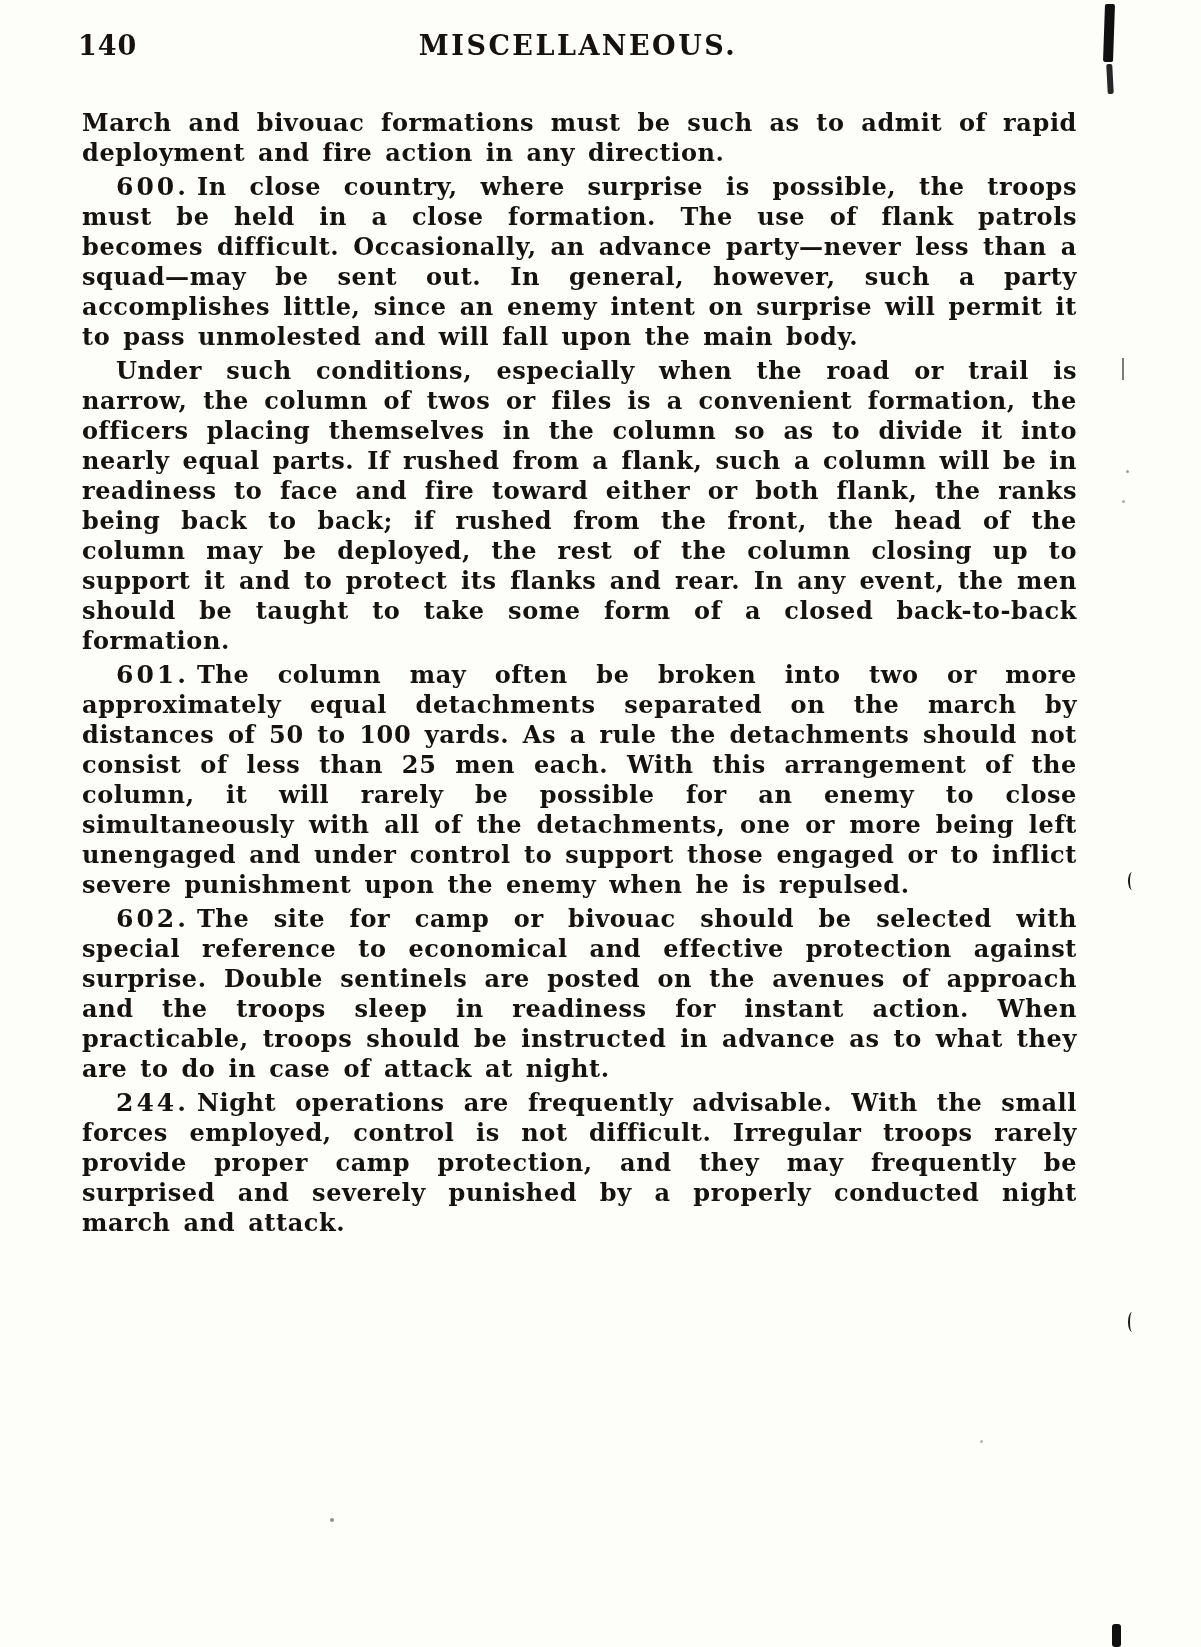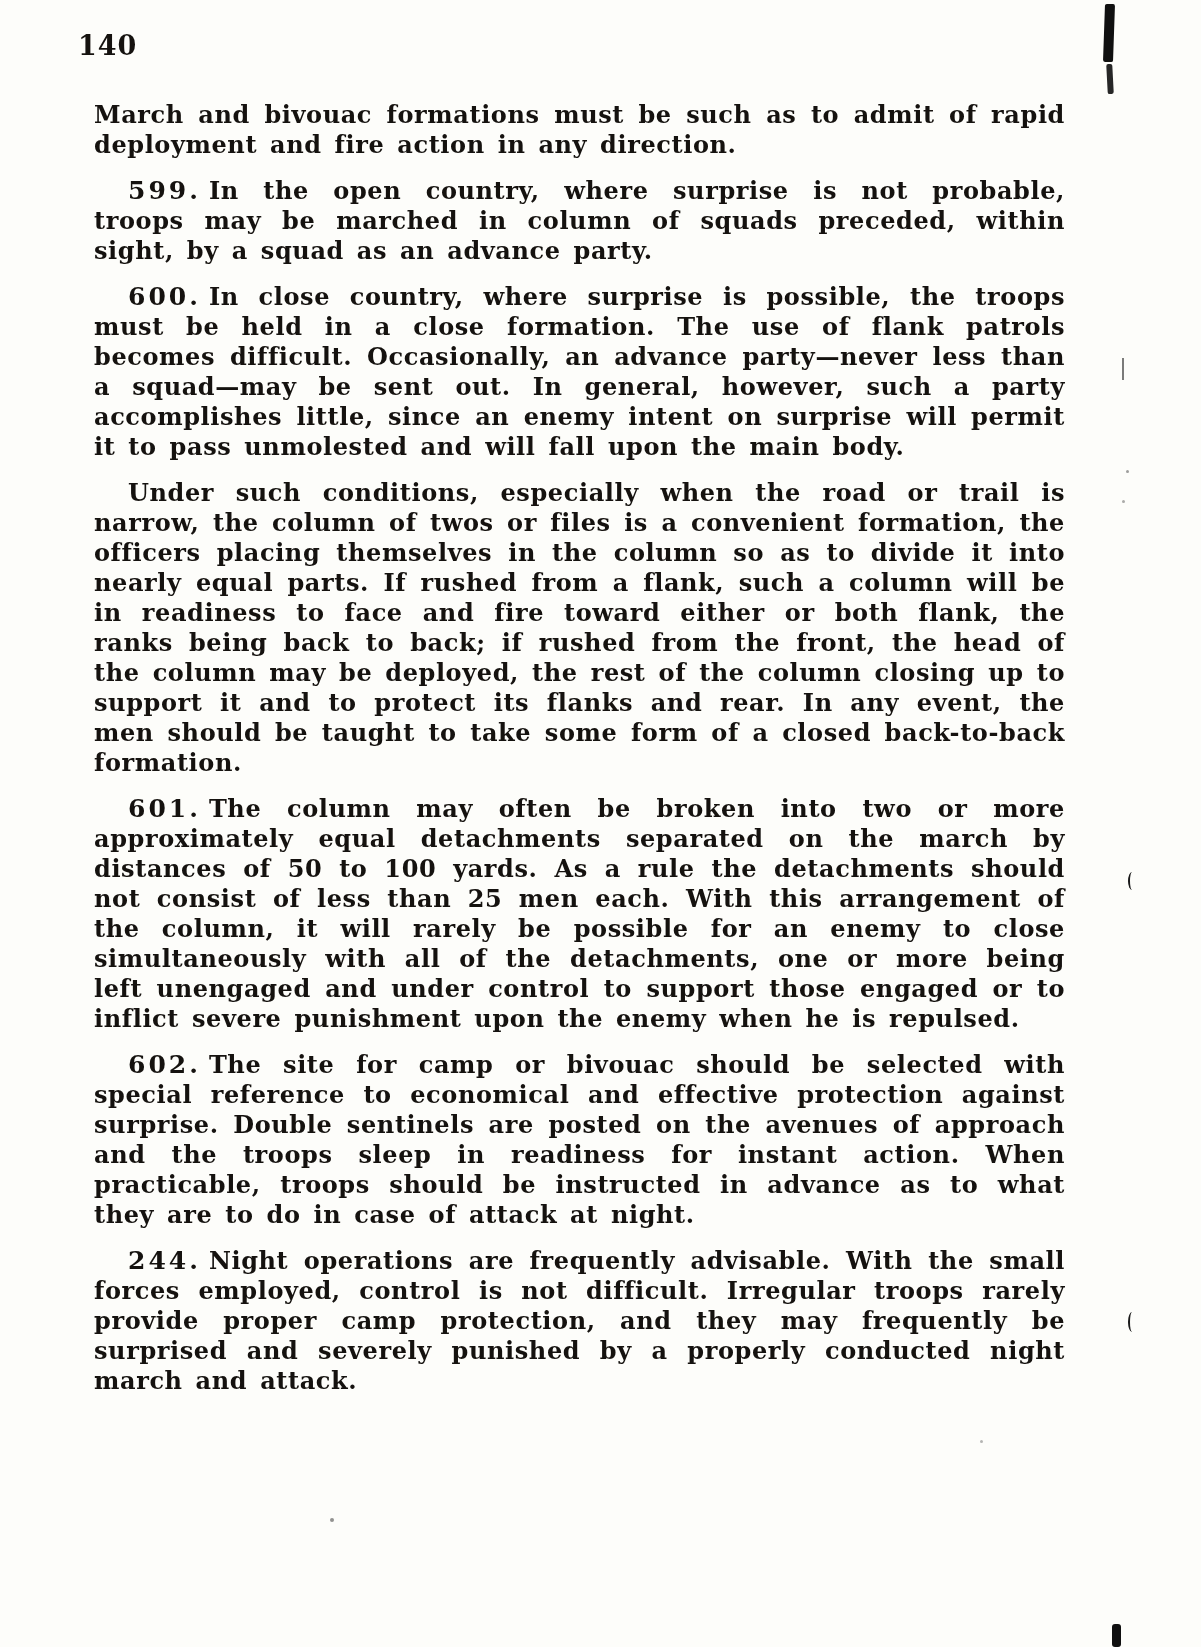--- a/index.html
+++ b/index.html
@@ -14,21 +14,21 @@
     height: 1647px;
     margin: 0 auto;
     background: #fdfdfa;
     overflow: hidden;
     color: #15120f;
   }
   
   .header {
     position: relative;
     height: 70px;
-    padding-top: 14px;
+    padding-top: 30px;
   }
   .page-num {
     position: absolute;
     left: 78px;
     top: 30px;
     font-size: 27px;
     font-weight: 700;
     letter-spacing: 1px;
   }
   .running-title {
@@ -45,21 +45,21 @@
   .body-text {
     margin: 8px 120px 0 78px;
     font-size: 24px;
     font-weight: 700;
     line-height: 30px;
     letter-spacing: 0.6px;
     word-spacing: 4px;
     text-align: justify;
   }
   .para {
-    margin: 16px;
+    margin: 4px;
   }
   .para.indent {
     text-indent: 34px;
   }
   .pnum {
     letter-spacing: 3px;
     padding-right: 8px;
     font-size: 25px;
   }
   
@@ -103,25 +103,25 @@
   .a-dot-3 { left: 330px; top: 1518px; width: 4px; height: 4px; border-radius: 50%; opacity: 0.45; }
   .a-dot-4 { left: 980px; top: 1440px; width: 3px; height: 3px; border-radius: 50%; opacity: 0.3; }
 </style>
 </head>
 <body>
 
 <div class="page">
 
   <div class="header">
     <span class="page-num">140</span>
+    <span class="running-title">MISCELLANEOUS.</span>
   </div>
 
   <div class="body-text" id="paragraphs">
       <p class="para"><span>March and bivouac formations must be such as to admit of rapid deployment and fire action in any direction.</span></p>
-      <p class="para indent"><span class="pnum">599.</span><span>In the open country, where surprise is not probable, troops may be marched in column of squads preceded, within sight, by a squad as an advance party.</span></p>
       <p class="para indent"><span class="pnum">600.</span><span>In close country, where surprise is possible, the troops must be held in a close formation. The use of flank patrols becomes difficult. Occasionally, an advance party—never less than a squad—may be sent out. In general, however, such a party accomplishes little, since an enemy intent on surprise will permit it to pass unmolested and will fall upon the main body.</span></p>
       <p class="para indent"><span>Under such conditions, especially when the road or trail is narrow, the column of twos or files is a convenient formation, the officers placing themselves in the column so as to divide it into nearly equal parts. If rushed from a flank, such a column will be in readiness to face and fire toward either or both flank, the ranks being back to back; if rushed from the front, the head of the column may be deployed, the rest of the column closing up to support it and to protect its flanks and rear. In any event, the men should be taught to take some form of a closed back-to-back formation.</span></p>
       <p class="para indent"><span class="pnum">601.</span><span>The column may often be broken into two or more approximately equal detachments separated on the march by distances of 50 to 100 yards. As a rule the detachments should not consist of less than 25 men each. With this arrangement of the column, it will rarely be possible for an enemy to close simultaneously with all of the detachments, one or more being left unengaged and under control to support those engaged or to inflict severe punishment upon the enemy when he is repulsed.</span></p>
       <p class="para indent"><span class="pnum">602.</span><span>The site for camp or bivouac should be selected with special reference to economical and effective protection against surprise. Double sentinels are posted on the avenues of approach and the troops sleep in readiness for instant action. When practicable, troops should be instructed in advance as to what they are to do in case of attack at night.</span></p>
       <p class="para indent"><span class="pnum">244.</span><span>Night operations are frequently advisable. With the small forces employed, control is not difficult. Irregular troops rarely provide proper camp protection, and they may frequently be surprised and severely punished by a properly conducted night march and attack.</span></p>
     </div>
 
   <div class="artifact a-top-streak-1"></div>
   <div class="artifact a-top-streak-2"></div>
   <div class="artifact a-tick-1"></div>

